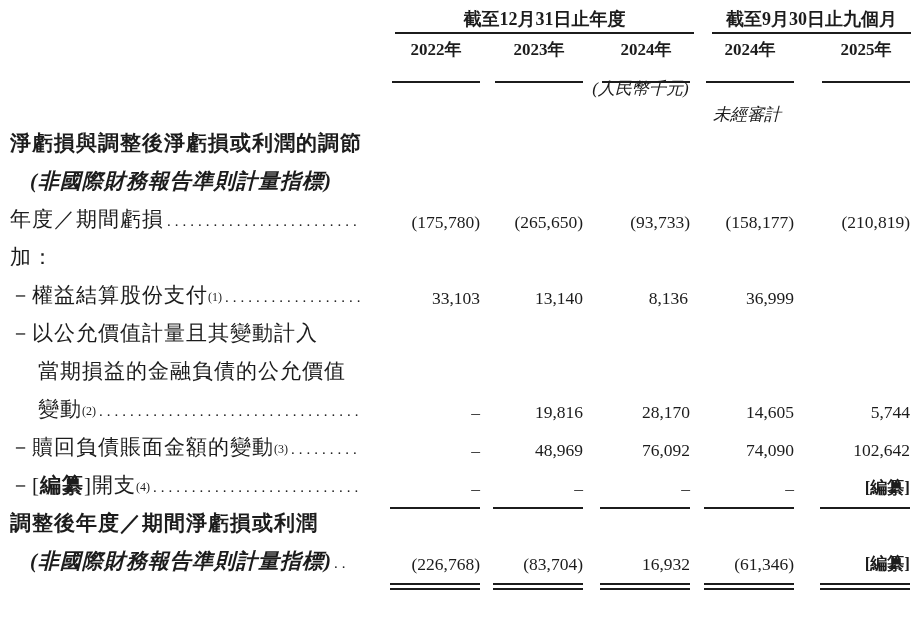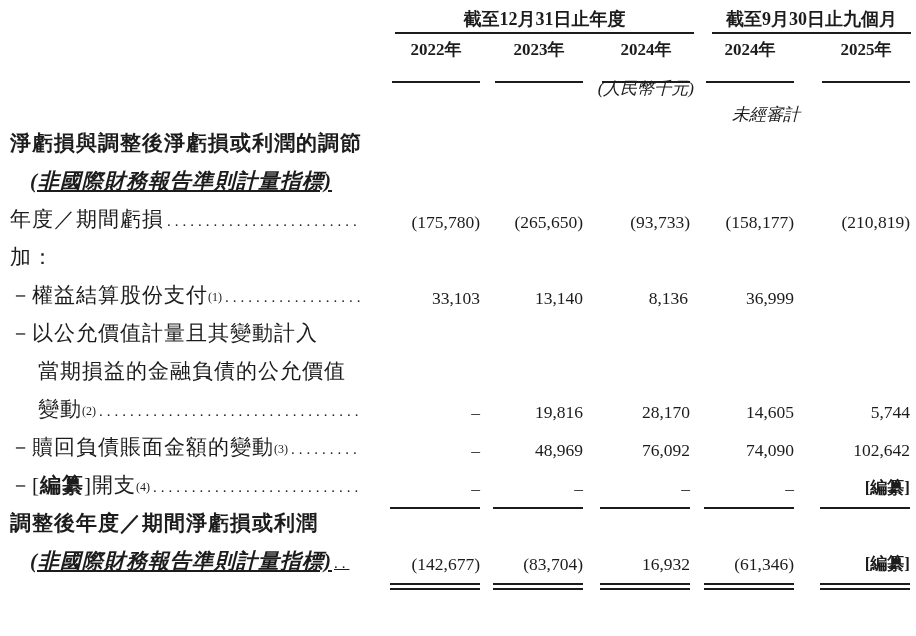--- a/index.html
+++ b/index.html
@@ -26,31 +26,31 @@
   .hdr-years .yc { text-align:right; }
   .yc .yr {
     display:inline-block; width:88px; text-align:center;
     font-weight:bold; font-size:17px; padding-bottom:20px;
     border-bottom:2px solid #1c1c1c; white-space:nowrap;
   }
   .c1 { padding-right:2px; } .c2 { padding-right:4px; } .c3 { padding-right:4px; }
   .c4 { padding-right:6px; } .c5 { padding-right:6px; }
   .hdr-cur   { height:24px; margin-top:11px; }
   .hdr-audit { height:24px; margin-top:2px; }
-  .note { font-style:italic; font-size:17px; text-align:right; white-space:nowrap; line-height:24px; }
+  .note { font-style:italic; font-size:17px; text-align:center; white-space:nowrap; line-height:24px; }
   
   .tbl-body { }
   .br { height:38px; }
   .br > div { padding-bottom:8px; }
   .lblcell { display:flex; align-items:baseline; overflow:hidden; white-space:nowrap; }
   .full { grid-column:1 / span 6; }
   .lbl { font-size:21px; letter-spacing:1px; white-space:nowrap; }
   .b   { font-weight:bold; }
   .bi  { font-weight:bold; font-style:italic; }
-  .ind1 { padding-left:20px;text-decoration:underline; }
+  .ind1 { padding-left:20px; }
   .ind2 { padding-left:28px; }
   sup.fn { font-size:12px; letter-spacing:0; position:relative; top:-1px; }
   .dots {
     flex:1 1 0; min-width:0; overflow:hidden; white-space:nowrap;
     font-size:15px; letter-spacing:4px; margin:0 10px 0 3px;
   }
   .dots2 { font-size:15px; letter-spacing:4px; padding-left:2px; }
   .val { text-align:right; font-size:17.5px; white-space:nowrap; }
   .redact { font-weight:bold; font-size:17px; }
   
@@ -215,21 +215,21 @@
       <div class="rtop c5">
           <span class="rline"></span>
         </div>
     </div>
 
     <div class="r br">
       <div class="lblcell ind1">
         <span class="lbl bi">(非國際財務報告準則計量指標)</span>
           <span class="dots2">..</span>
       </div>
-      <div class="val c1">(142,677)</div>
+      <div class="val c1">(226,768)</div>
       <div class="val c2">(83,704)</div>
       <div class="val c3">16,932</div>
       <div class="val c4">(61,346)</div>
       <div class="val c5 redact">[編纂]</div>
     </div>
 
     <div class="r rr">
       <div></div>
       <div class="c1">
           <span class="dline"></span>

